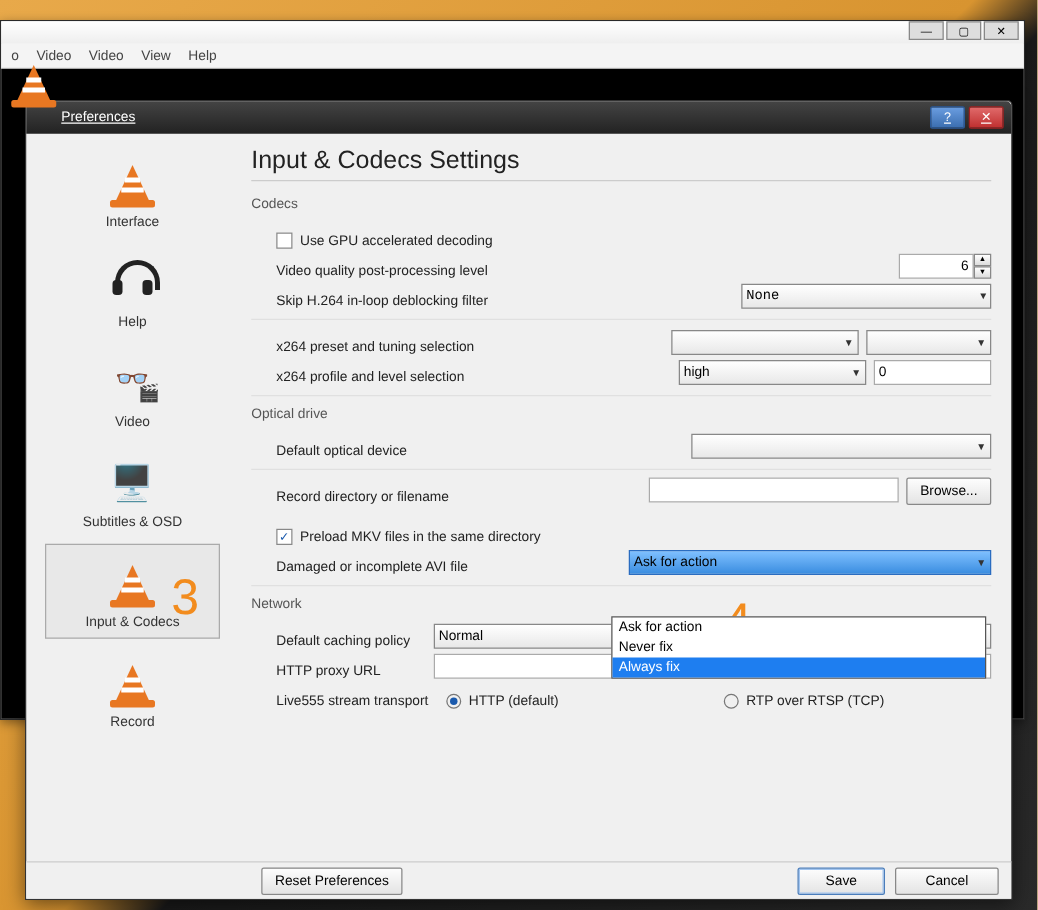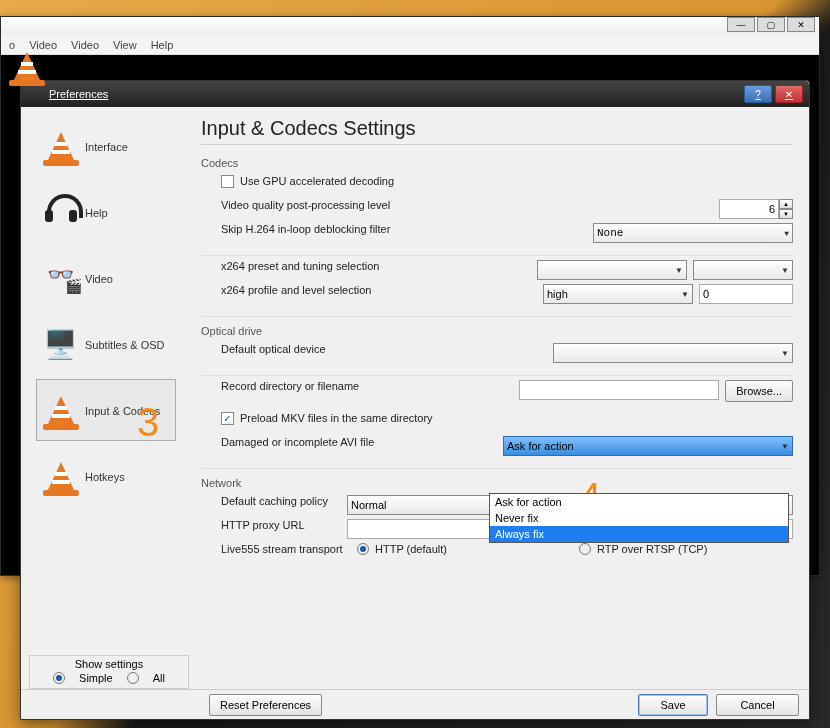--- a/index.html
+++ b/index.html
@@ -16,21 +16,21 @@
 .dialog { position: absolute; left: 20px; top: 80px; width: 790px; height: 640px; background: #f0f0f0; border: 1px solid #333; box-shadow: 0 4px 16px rgba(0,0,0,0.5); border-radius: 4px 4px 0 0; }
 .dialog-titlebar { height: 26px; background: linear-gradient(#444, #222); color: #fff; display: flex; align-items: center; padding: 0 6px; border-radius: 4px 4px 0 0; text-decoration: underline; }
 .dialog-titlebar .ticon { width: 16px; height: 16px; margin-right: 6px; }
 .dialog-titlebar .spacer { flex: 1; }
 .dlg-btn { width: 28px; height: 18px; margin-left: 3px; font-size: 10px; display: flex; align-items: center; justify-content: center; border-radius: 2px; cursor: pointer; }
 .dlg-help { background: linear-gradient(#6a9de0, #3b6eb0); border: 1px solid #2a5a9a; }
 .dlg-close { background: linear-gradient(#e06a6a, #c03030); border: 1px solid #a02020; }
 
 .dialog-body { display: flex; height: 584px; }
 .sidebar { width: 170px; padding: 8px 6px; display: flex; flex-direction: column; align-items: center; gap: 4px; }
-.cat { width: 140px; display: flex; flex-direction: row; align-items: center; padding: 6px 0; border: 1px solid transparent; cursor: pointer; }
+.cat { width: 140px; display: flex; flex-direction: column; align-items: center; padding: 6px 0; border: 1px solid transparent; cursor: pointer; }
 .cat.selected { background: #e8e8e8; border: 1px solid #aaa; position: relative; }
 .cat .cicon { width: 48px; height: 48px; display: flex; align-items: center; justify-content: center; }
 .cat .clabel { margin-top: 2px; color: #333; }
 
 
 .cone { position: relative; width: 40px; height: 40px; }
 .cone::before { content: ""; position: absolute; left: 50%; bottom: 4px; transform: translateX(-50%); width: 0; height: 0; border-left: 14px solid transparent; border-right: 14px solid transparent; border-bottom: 30px solid #e87722; }
 .cone::after { content: ""; position: absolute; left: 50%; bottom: 0; transform: translateX(-50%); width: 36px; height: 6px; background: #e87722; border-radius: 2px; }
 .cone .stripe { position: absolute; left: 50%; transform: translateX(-50%); background: #fff; height: 4px; }
 .cone .s1 { bottom: 20px; width: 12px; }
@@ -44,21 +44,21 @@
 .glasses::before { content: "👓"; font-size: 22px; position: absolute; top: 4px; }
 .glasses::after { content: "🎬"; font-size: 14px; position: absolute; right: -2px; bottom: 4px; }
 
 .subs-icon { font-size: 28px; }
 
 .main { flex: 1; padding: 10px 16px 0 10px; overflow: visible; }
 .page-title { font-size: 20px; font-weight: 400; color: #222; padding-bottom: 4px; border-bottom: 1px solid #ccc; margin-bottom: 12px; }
 
 .group-title { color: #555; font-size: 11px; margin: 8px 0 6px 0; }
 .group-body { padding-left: 8px; border-bottom: 1px solid #e0e0e0; padding-bottom: 8px; margin-bottom: 4px; }
-.row { display: flex; align-items: flex-start; min-height: 24px; gap: 6px; padding-left: 12px; }
+.row { display: flex; align-items: flex-end; min-height: 24px; gap: 6px; padding-left: 12px; }
 .row .lbl { flex: 0 0 auto; color: #222; }
 .row .field-area { margin-left: auto; display: flex; gap: 6px; }
 
 .checkbox { width: 13px; height: 13px; border: 1px solid #888; background: #fff; display: inline-flex; align-items: center; justify-content: center; font-size: 10px; color: #1a5aad; cursor: pointer; }
 
 .txt-input { height: 20px; border: 1px solid #aaa; background: #fff; padding: 0 3px; font-size: 11px; }
 .num-input { width: 60px; text-align: right; }
 .spinner { display: flex; }
 .spin-btns { display: flex; flex-direction: column; }
 .spin-btns div { width: 14px; height: 10px; border: 1px solid #888; background: linear-gradient(#fff,#ddd); font-size: 6px; display: flex; align-items: center; justify-content: center; cursor: pointer; }
@@ -161,21 +161,21 @@
         <div class="clabel">Input &amp; Codecs</div>
         <span class="big-num" style="left:100px;top:20px;">3</span>
       </div>
       <div class="cat">
         <div class="cicon">
             <div class="cone">
               <span class="stripe s1"></span>
               <span class="stripe s2"></span>
             </div>
           </div>
-        <div class="clabel">Hotkeys</div>
+        <div class="clabel">Record</div>
       </div>
     </div>
 
     <div class="main">
       <div class="page-title">Input &amp; Codecs Settings</div>
 
       <div class="group-title">Codecs</div>
       <div class="group-body">
         <div class="row">
           <span class="checkbox"></span>
@@ -290,29 +290,20 @@
     </div>
   </div>
 
   <div class="dropdown-open">
     <div class="item">Ask for action</div>
     <div class="item">Never fix</div>
     <div class="item sel">Always fix</div>
   </div>
   <span class="big-num" style="left:558px;top:394px;">4</span>
 
-  <div class="show-settings">
-    <div class="title">Show settings</div>
-    <div class="opts">
-      <span class="radio checked"></span>
-      <span>Simple</span>
-      <span class="radio"></span>
-      <span>All</span>
-    </div>
-  </div>
 
   <div class="footer">
     <span style="width:170px"></span>
     <span class="btn">Reset Preferences</span>
     <span class="spacer"></span>
     <span class="btn primary" style="width:70px;justify-content:center">Save</span>
     <span class="btn" style="width:83px;justify-content:center">Cancel</span>
   </div>
 </div>
 

